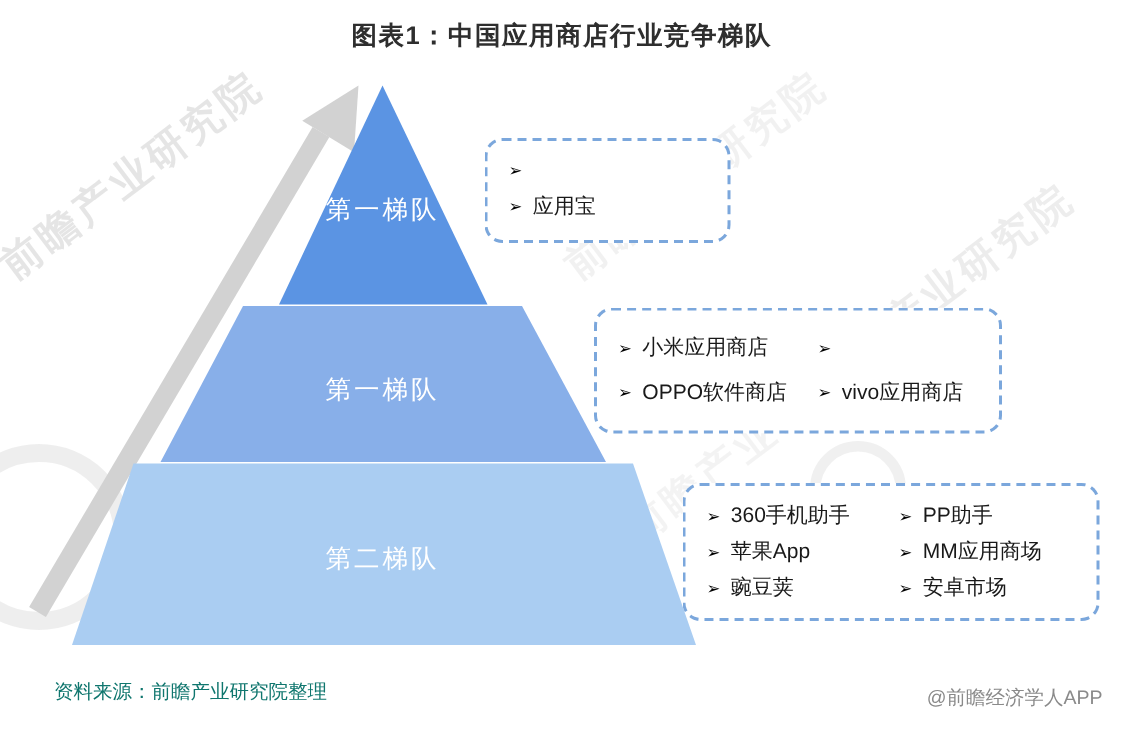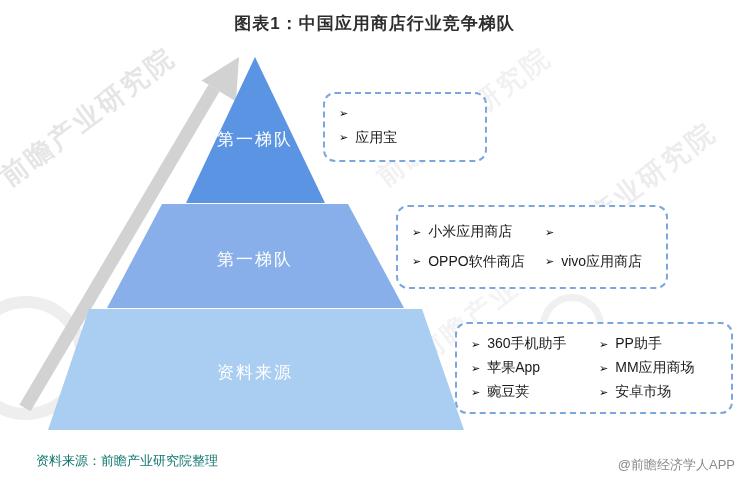--- a/index.html
+++ b/index.html
@@ -69,21 +69,21 @@
   <svg class="pyr" width="749" height="487" viewBox="0 0 749 487">
     <line x1="25" y1="408" x2="214" y2="88" stroke-width="13" stroke="#d2d2d2"></line>
     <polygon points="239,57 236,101.5 201.5,80.5" fill="#d2d2d2"></polygon>
     <polygon points="255,57 325,203 186,203" fill="#5b94e3"></polygon>
     <polygon points="162,204 348,204 404,308 107,308" fill="#88afe9"></polygon>
     <polygon points="89,309 422,309 464,430 48,430" fill="#aacdf2"></polygon>
   </svg>
 
   <div class="tier-label tl1">第一梯队</div>
   <div class="tier-label tl2">第一梯队</div>
-  <div class="tier-label tl3">资料来源</div>
+  <div class="tier-label tl3">第二梯队</div>
 
   <div class="callout box1">
     <div class="irow">
       <span class="bullet">➢</span>
     </div>
     <div class="irow">
       <span class="bullet">➢</span>
       <span>应用宝</span>
     </div>
   </div>

